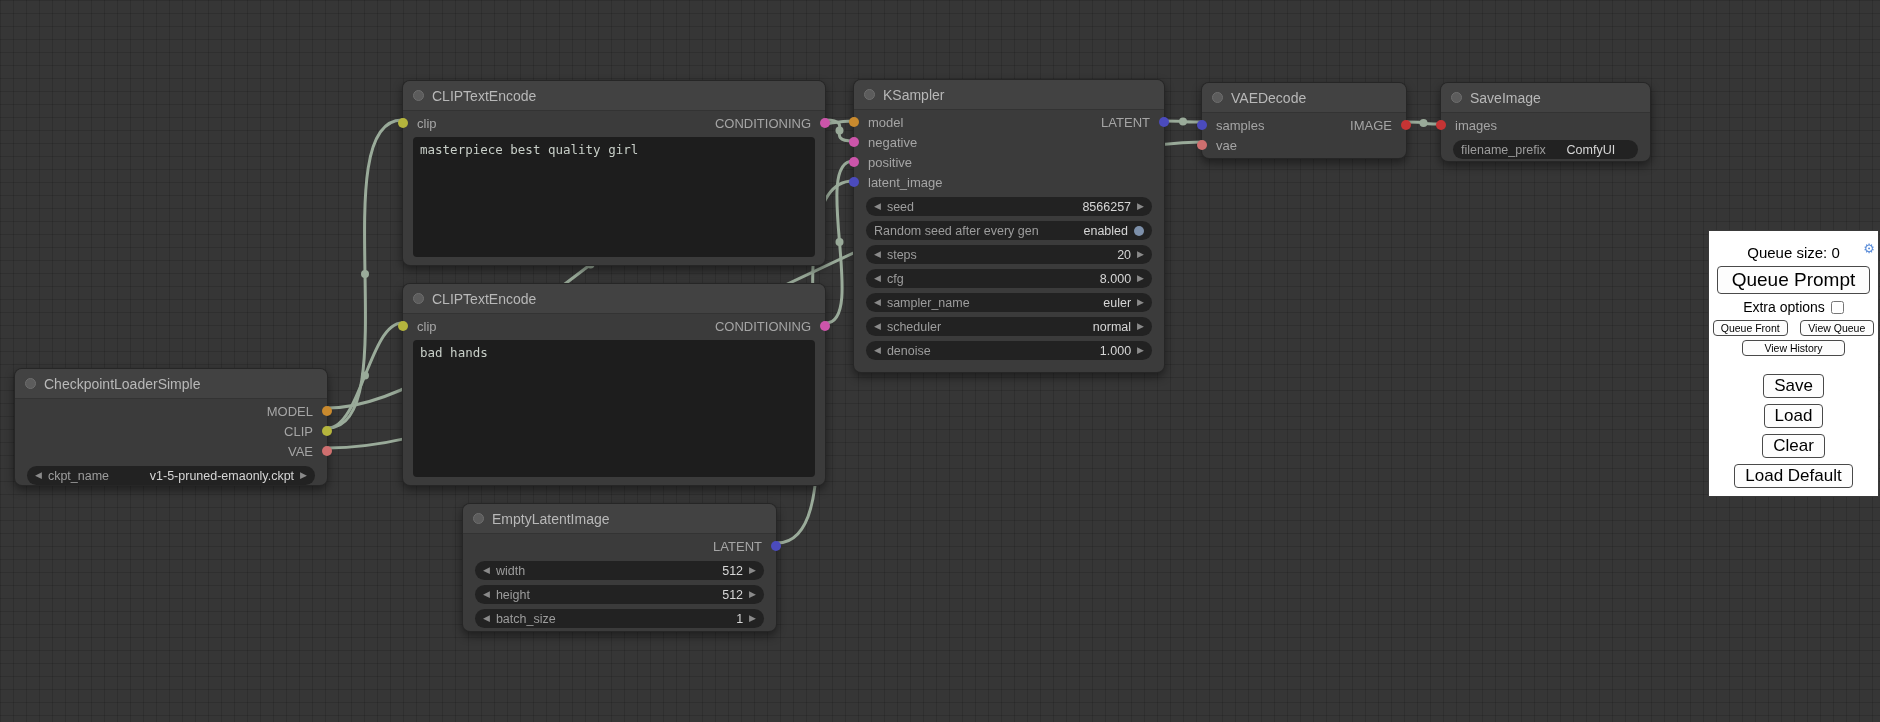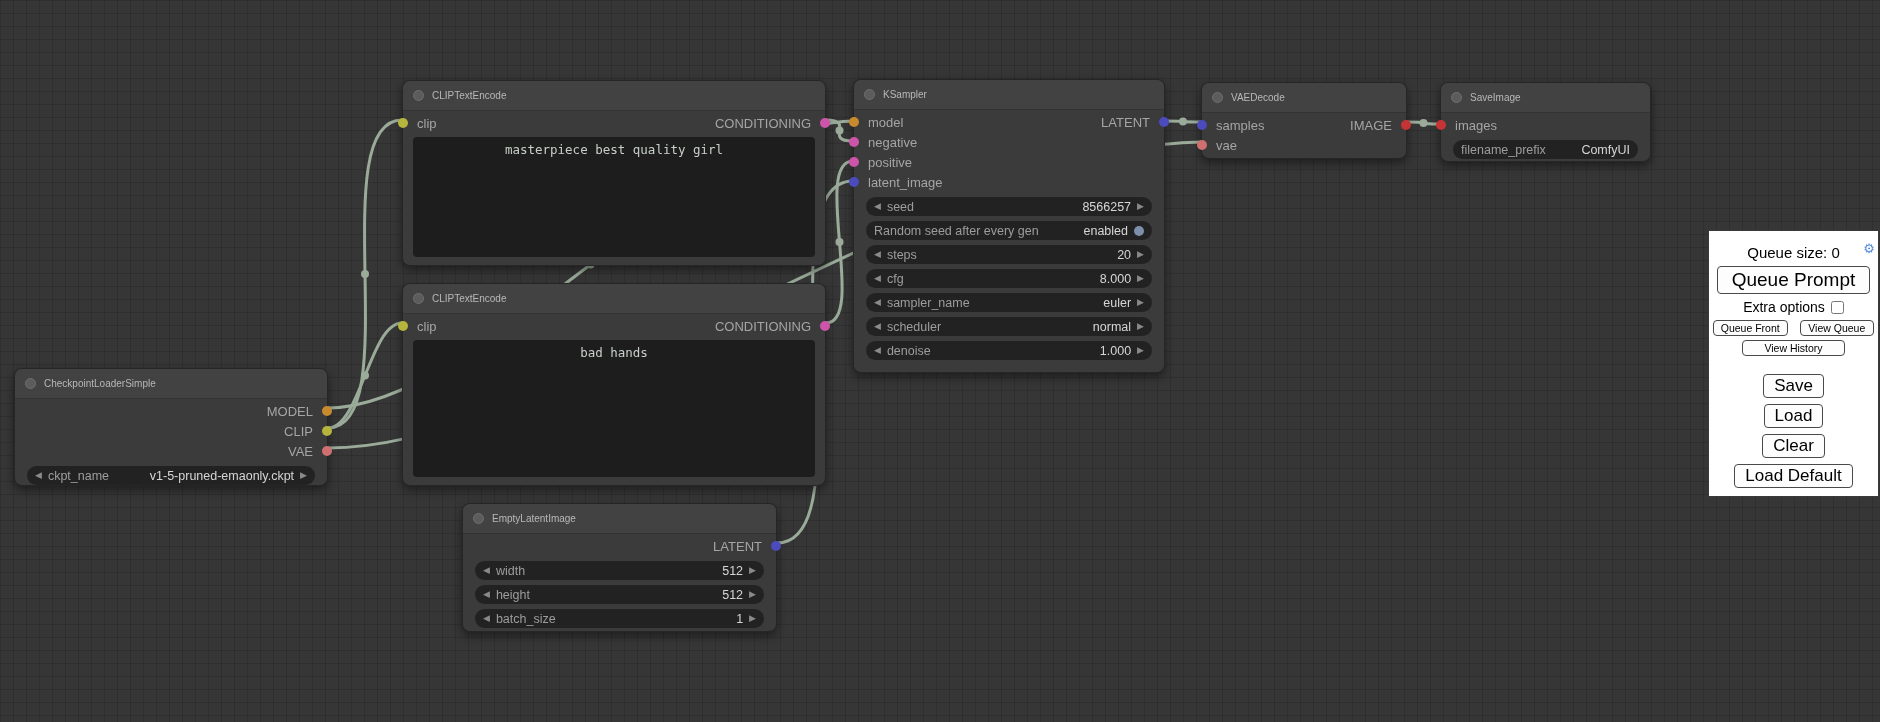--- a/index.html
+++ b/index.html
@@ -20,21 +20,21 @@
     position:absolute; z-index:2; background:#3b3b3b;
     border:1px solid rgba(0,0,0,.35); border-radius:8px;
     box-shadow:0 4px 10px rgba(0,0,0,.45);
   }
   .ntitle {
     height:30px; background:#424242; border-radius:7px 7px 0 0;
     display:flex; align-items:center; padding:0 10px; gap:8px;
     border-bottom:1px solid #333;
   }
   .tdot { width:11px; height:11px; border-radius:50%; background:#5c5c5c; border:1px solid #6e6e6e; flex:none; }
-  .ttext { color:#b8b8b8; font-size:10px; white-space:nowrap;text-align:right; }
+  .ttext { color:#b8b8b8; font-size:14px; white-space:nowrap;text-align:right; }
   .nbody { position:relative; padding-top:2px; }
 
   .srow { position:relative; height:20px; display:flex; align-items:center; }
   .srow.out { justify-content:flex-end; }
   .srow.both { justify-content:space-between; }
   .slabel { color:#a5a5a5; font-size:13px; white-space:nowrap; }
   .slabel.in { margin-left:14px; }
   .slabel.out { margin-right:14px; }
   .sdot { position:absolute; width:10px; height:10px; border-radius:50%; top:50%; transform:translateY(-50%); }
   .sdot.left { left:-5px; }
@@ -46,21 +46,21 @@
     padding:0 8px; font-size:12.5px; color:#9d9d9d; gap:6px;
   }
   .w-arrow { color:#8a8a8a; font-size:9px; line-height:1; flex:none; cursor:pointer; }
   .w-label { white-space:nowrap; flex:none; }
   .w-value { flex:1; text-align:right; color:#d6d6d6; white-space:nowrap; overflow:hidden; }
   .toggle-dot { width:10px; height:10px; border-radius:50%; background:#7d90aa; flex:none; }
 
   .ptext {
     background:#1d1d1d; border-radius:4px; margin:4px 10px 8px;
     color:#c8cfc8; font-family:"DejaVu Sans Mono",monospace; font-size:12.5px;
-    padding:5px 7px; white-space:pre-wrap; overflow:hidden;text-align:center;
+    padding:5px 7px; white-space:pre-wrap; overflow:hidden;
   }
 
   #menu {
     position:absolute; z-index:3; left:1708px; top:230px; width:171px;
     background:#ffffff; border:1px solid #3a3a3a; color:#000;
     display:flex; flex-direction:column; align-items:center;
     padding:4px 4px 8px; gap:4px;
   }
   .menu-header { width:100%; position:relative; text-align:center; font-size:15px; padding:1px 0;margin-top:8px; }
   .gear { position:absolute; right:-1px; top:-2px; color:#5b8dd9; font-size:13px; cursor:pointer; }
@@ -286,21 +286,21 @@
       <span class="tdot"></span>
       <span class="ttext">SaveImage</span>
     </div>
     <div class="nbody">
       <div class="srow">
         <span class="sdot left" style="background: rgb(197, 52, 52);"></span>
         <span class="slabel in">images</span>
       </div>
       <div class="widget">
         <span class="w-label">filename_prefix</span>
-        <span class="w-value" style="text-align:right">ComfyUI</span>
+        <span class="w-value" style="text-align:center">ComfyUI</span>
       </div>
     </div>
   </div>
 
   <div id="menu">
     <div class="menu-header">
       <span>Queue size: 0</span>
       <span class="gear">⚙</span>
     </div>
     <button class="btn-big">Queue Prompt</button>

